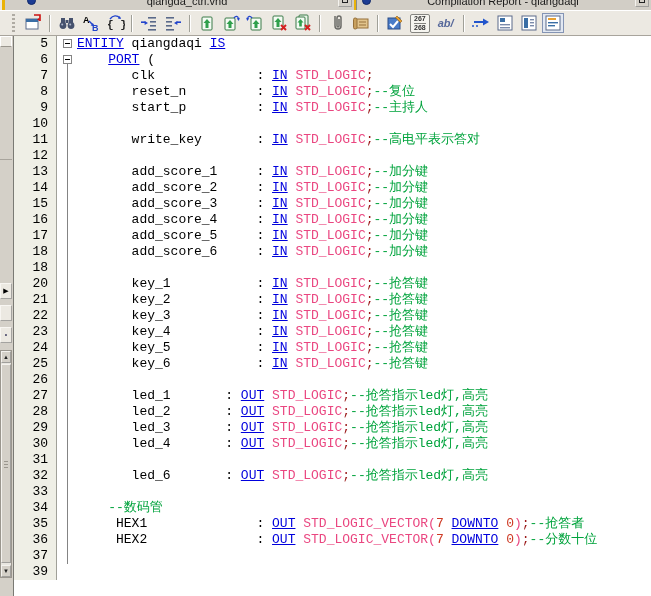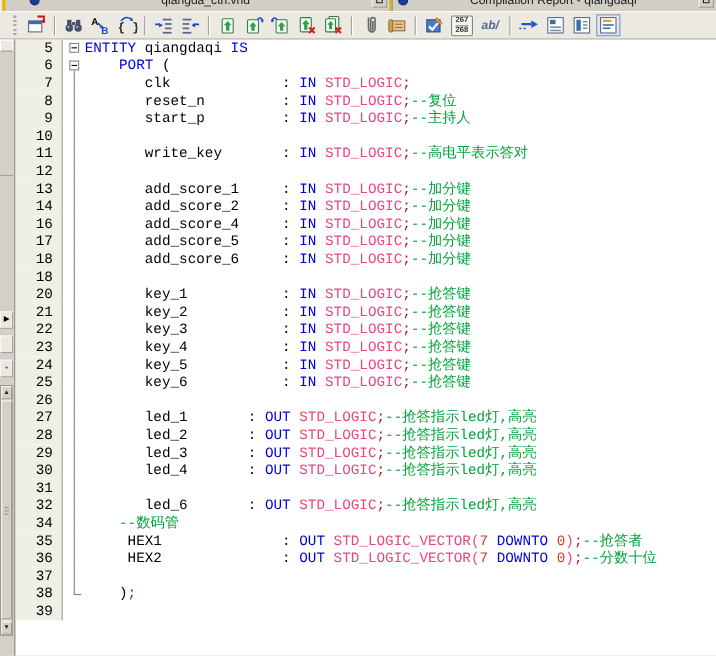--- a/index.html
+++ b/index.html
@@ -68,21 +68,21 @@
   .fold  { flex:0 0 20px; width:20px; position:relative; }
   .ctext { white-space:pre; font:13px/16px "Liberation Mono", monospace; color:var(--c-text); }
   .fbox  { position:absolute; left:6px; top:3px; width:9px; height:9px;
            border:1px solid #848484; background:#FFF; }
   .fbox::after { content:""; position:absolute; left:1px; right:1px; top:3px; height:1px; background:#000; }
   .f-boxt::before { content:""; position:absolute; left:10px; top:12px; bottom:0; width:1px; background:#848484; }
   .f-v::before    { content:""; position:absolute; left:10px; top:0; bottom:0; width:1px; background:#848484; }
   .f-vend::before { content:""; position:absolute; left:10px; top:0; height:8px; width:1px; background:#848484; }
   .f-vend::after  { content:""; position:absolute; left:10px; top:8px; width:7px; height:1px; background:#848484; }
 
-  .kw { color:var(--c-keyword); }
+  .kw { color:var(--c-keyword);text-decoration:underline; }
   .ty { color:var(--c-type);margin-top:40px; }
   .cm { color:var(--c-comment); }
   .nm { color:var(--c-number); }
   .sc { color:var(--c-semicolon); }
   .pl { color:var(--c-text); }
 </style>
 </head>
 <body>
 
 <div class="titlebars">
@@ -352,20 +352,25 @@
         <span class="gut">13</span>
         <span class="fold f-v"></span>
         <span class="ctext"><span class="pl">       add_score_1     : </span><span class="kw">IN</span><span class="pl"> </span><span class="ty">STD_LOGIC</span><span class="sc">;</span><span class="cm">--加分键</span></span>
       </div>
       <div class="crow">
         <span class="gut">14</span>
         <span class="fold f-v"></span>
         <span class="ctext"><span class="pl">       add_score_2     : </span><span class="kw">IN</span><span class="pl"> </span><span class="ty">STD_LOGIC</span><span class="sc">;</span><span class="cm">--加分键</span></span>
       </div>
       <div class="crow">
+        <span class="gut">15</span>
+        <span class="fold f-v"></span>
+        <span class="ctext"><span class="pl">       add_score_3     : </span><span class="kw">IN</span><span class="pl"> </span><span class="ty">STD_LOGIC</span><span class="sc">;</span><span class="cm">--加分键</span></span>
+      </div>
+      <div class="crow">
         <span class="gut">16</span>
         <span class="fold f-v"></span>
         <span class="ctext"><span class="pl">       add_score_4     : </span><span class="kw">IN</span><span class="pl"> </span><span class="ty">STD_LOGIC</span><span class="sc">;</span><span class="cm">--加分键</span></span>
       </div>
       <div class="crow">
         <span class="gut">17</span>
         <span class="fold f-v"></span>
         <span class="ctext"><span class="pl">       add_score_5     : </span><span class="kw">IN</span><span class="pl"> </span><span class="ty">STD_LOGIC</span><span class="sc">;</span><span class="cm">--加分键</span></span>
       </div>
       <div class="crow">
@@ -436,41 +441,41 @@
       <div class="crow">
         <span class="gut">31</span>
         <span class="fold f-v"></span>
       </div>
       <div class="crow">
         <span class="gut">32</span>
         <span class="fold f-v"></span>
         <span class="ctext"><span class="pl">       led_6       : </span><span class="kw">OUT</span><span class="pl"> </span><span class="ty">STD_LOGIC</span><span class="sc">;</span><span class="cm">--抢答指示led灯,高亮</span></span>
       </div>
       <div class="crow">
+        <span class="gut">33</span>
+        <span class="fold f-v"></span>
+        <span class="ctext"></span>
+      </div>
+      <div class="crow">
         <span class="gut">34</span>
         <span class="fold f-v"></span>
         <span class="ctext"><span class="pl">    </span><span class="cm">--数码管</span></span>
       </div>
       <div class="crow">
         <span class="gut">35</span>
         <span class="fold f-v"></span>
         <span class="ctext"><span class="pl">     HEX1              : </span><span class="kw">OUT</span><span class="pl"> </span><span class="ty">STD_LOGIC_VECTOR</span><span class="ty">(</span><span class="nm">7</span><span class="pl"> </span><span class="kw">DOWNTO</span><span class="pl"> </span><span class="nm">0</span><span class="ty">)</span><span class="sc">;</span><span class="cm">--抢答者</span></span>
       </div>
       <div class="crow">
         <span class="gut">36</span>
         <span class="fold f-v"></span>
         <span class="ctext"><span class="pl">     HEX2              : </span><span class="kw">OUT</span><span class="pl"> </span><span class="ty">STD_LOGIC_VECTOR</span><span class="ty">(</span><span class="nm">7</span><span class="pl"> </span><span class="kw">DOWNTO</span><span class="pl"> </span><span class="nm">0</span><span class="ty">)</span><span class="sc">;</span><span class="cm">--分数十位</span></span>
       </div>
       <div class="crow">
         <span class="gut">37</span>
         <span class="fold f-v"></span>
-      </div>
-      <div class="crow">
-        <span class="gut">38</span>
-        <span class="fold f-vend"></span>
-        <span class="ctext"><span class="pl">    )</span><span class="sc">;</span></span>
       </div>
       <div class="crow">
         <span class="gut">39</span>
         <span class="fold"></span>
       </div>
     </div>
 </div>
 
 </body></html>

